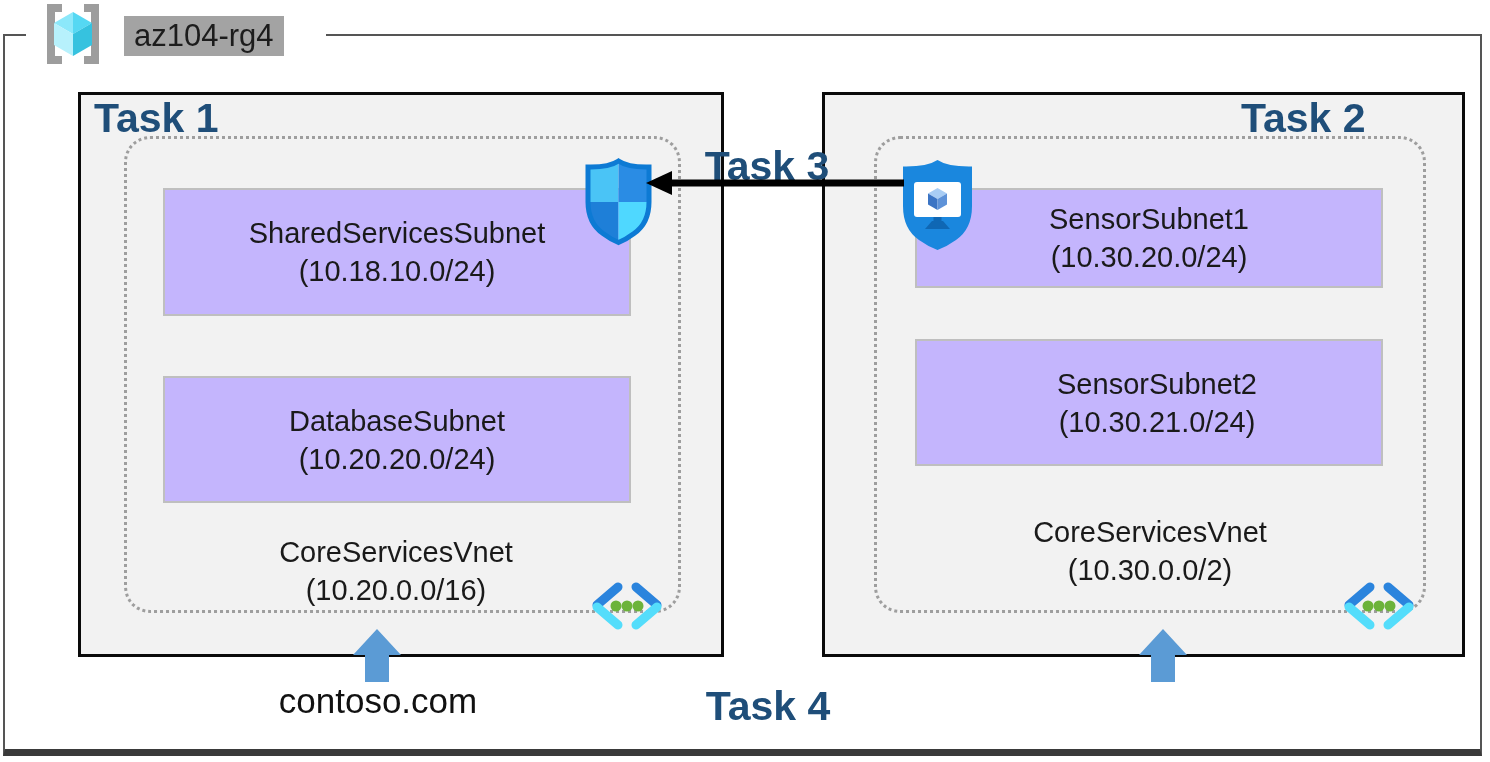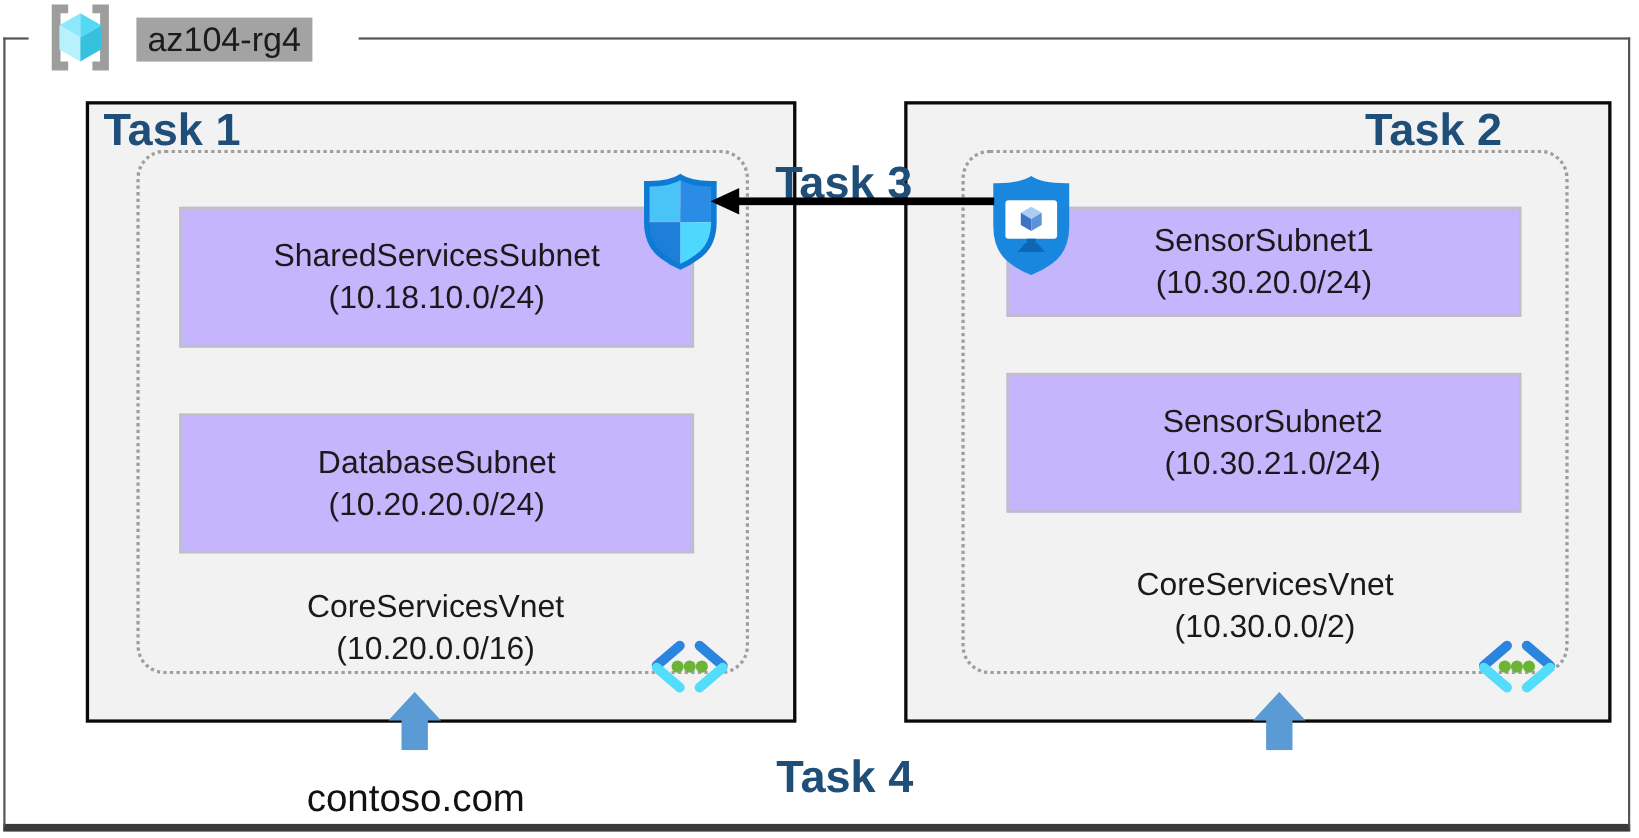--- a/index.html
+++ b/index.html
@@ -27,21 +27,21 @@
 
   .subnet { position:absolute; width:468px; background:#c4b5fd; border:2px solid #bfbfbf;
             display:flex; flex-direction:column; align-items:center; justify-content:center;
             font-size:29px; line-height:38px; color:#1a1a1a; text-align:center; z-index:2; }
 
   .vnet-label { position:absolute; top:513px; width:400px; text-align:center;
                 font-size:29px; line-height:38px; color:#1a1a1a; z-index:2; }
 
   .icon { position:absolute; z-index:5; }
 
-  .dns-label { position:absolute; width:400px; text-align:center; font-size:35px; color:#111; z-index:3;margin-top:25px; }
+  .dns-label { position:absolute; width:400px; text-align:center; font-size:35px; color:#111; z-index:3; }
 </style>
 </head>
 <body>
 
 <div class="canvas">
 
   <div class="frame"></div>
   <div class="frame-gap"></div>
 
   <svg class="rg-icon" width="66" height="62" viewBox="0 0 66 62">

